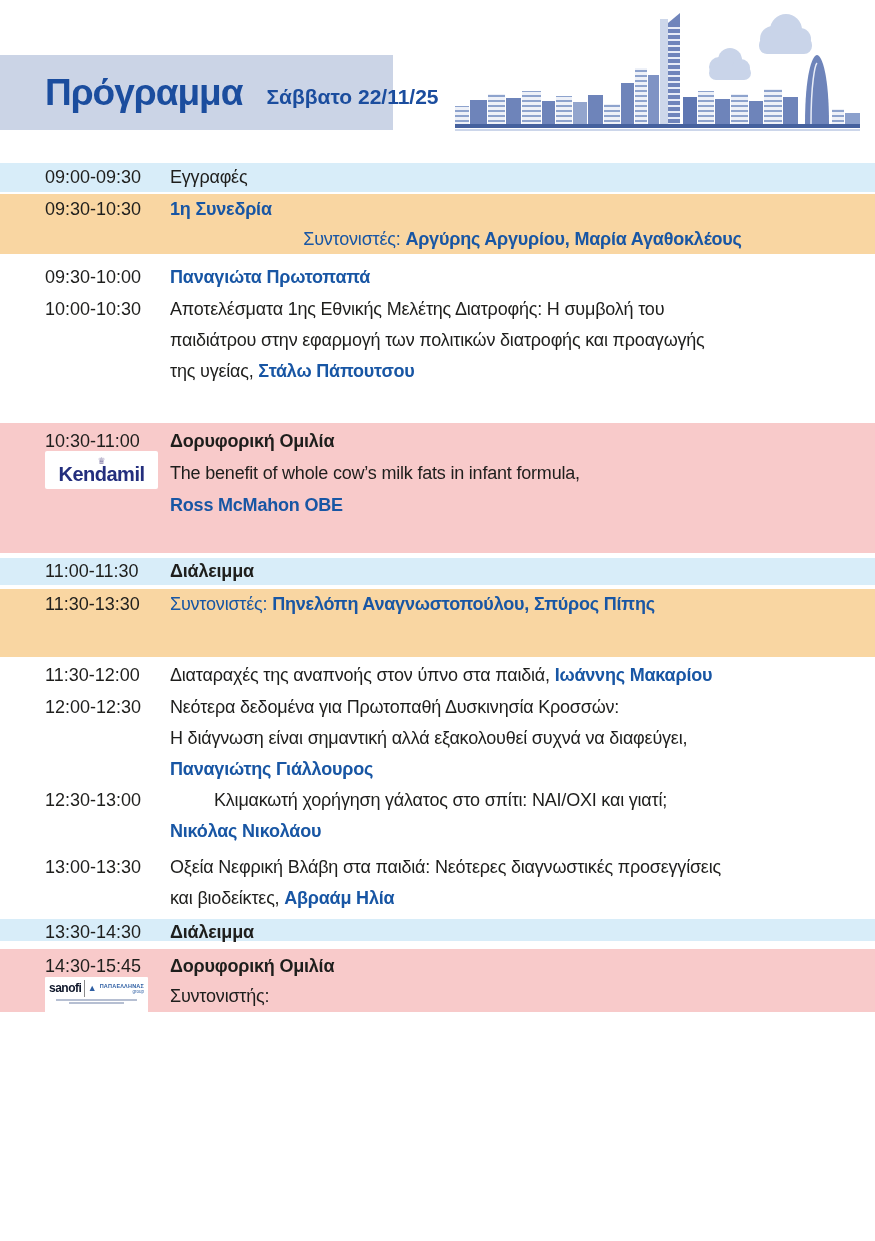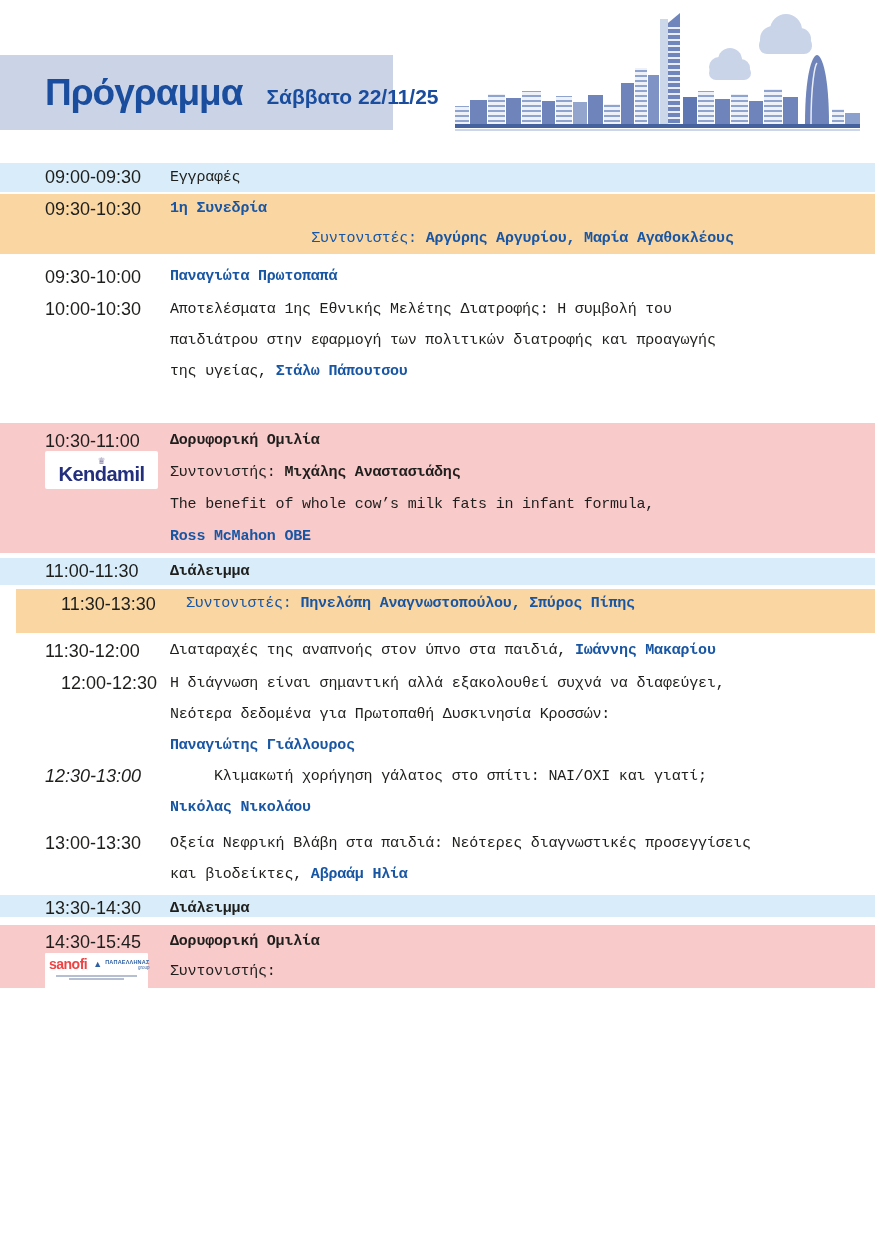--- a/index.html
+++ b/index.html
@@ -17,38 +17,38 @@
   .date{font-size:21px;font-weight:bold;color:var(--c-navy,#1b4d9e);margin-left:24px;padding-top:8px;white-space:nowrap;}
   .skyline{position:absolute;left:455px;top:5px;width:405px;height:127px;}
   
   .row{display:flex;align-items:flex-start;padding-left:45px;box-sizing:border-box;position:relative;}
   .bg-blue{background:var(--c-row_blue,#d8edf9);}
   .bg-orange{background:var(--c-row_orange,#f9d6a2);}
   .bg-pink{background:var(--c-row_pink,#f8caca);}
   .bg-white{background:transparent;}
   .time{flex:0 0 125px;width:125px;font-size:18px;color:var(--c-text_black,#1e1e1c);white-space:nowrap;}
   .content{flex:1;min-width:0;}
-  .line{white-space:nowrap;font-size:15px;letter-spacing:-0.2px;font-family:Liberation Mono, monospace;}
+  .line{white-space:nowrap;font-size:18px;letter-spacing:-0.2px;}
   .s-plain{color:var(--c-text_black,#1e1e1c);}
   .s-bold{color:var(--c-text_black,#1e1e1c);font-weight:bold;}
   .s-blue{color:var(--c-text_blue,#1856a4);}
   .s-bluebold{color:var(--c-text_blue,#1856a4);font-weight:bold;}
   
   .logo-kendamil{
     width:113px;height:38px;background:#ffffff;border-radius:2px;margin-top:-6px;
     display:flex;flex-direction:column;align-items:center;justify-content:center;
   }
   .crown{font-size:9px;line-height:8px;color:#8d86ad;}
   .kendamil-name{font-size:20px;font-weight:bold;color:#232e7d;letter-spacing:-0.5px;line-height:19px;}
   .logo-sanofi{
     width:103px;height:36px;background:#ffffff;border-radius:1px;margin-top:-4px;
     padding:3px 4px 2px 4px;box-sizing:border-box;
   }
   .sanofi-top{display:flex;align-items:center;gap:3px;}
-  .sanofi-word{font-size:14px;font-weight:bold;color:#ef4444;letter-spacing:-0.5px;line-height:13px;}
+  .sanofi-word{font-size:12px;font-weight:bold;color:#0f172a;letter-spacing:-0.5px;line-height:13px;}
   .sanofi-div{width:1px;height:17px;background:#8a8a8a;}
   .tri{color:#2e5fa3;font-size:9px;line-height:9px;}
   .partner-col{display:flex;flex-direction:column;}
   .partner-name{font-size:5.5px;font-weight:bold;color:#2e5fa3;letter-spacing:0.2px;line-height:6px;}
   .partner-sub{font-size:4.5px;color:#2e5fa3;text-align:right;line-height:5px;}
   .sanofi-bars{margin-top:2px;}
   .sanofi-bars .bar1{height:2px;background:#b6bfd2;width:86%;margin:1px auto 0;}
   .sanofi-bars .bar2{height:2px;background:#b6bfd2;width:58%;margin:1px auto 0;}
 </style>
 </head>
@@ -161,62 +161,61 @@
       <div class="row bg-pink" style="margin-top: 36px; height: 130px; padding-top: 2px;">
         <div class="time">
           <span style="line-height: 32px; display: block;">10:30-11:00</span>
           <div class="logo-kendamil">
             <div class="crown">♛</div>
             <div class="kendamil-name">Kendamil</div>
           </div>
         </div>
         <div class="content">
           <div class="line" style="line-height: 32px;"><span class="s-bold">Δορυφορική Ομιλία</span></div>
-          <div class="line" style="line-height: 32px;"><span class="s-plain">Συντονιστής: </span><span class="s-bold">Μιχάλης Αναστασιάδης</span></div>
           <div class="line" style="line-height: 32px;"><span class="s-plain">The benefit of whole cow’s milk fats in infant formula,</span></div>
           <div class="line" style="line-height: 32px;"><span class="s-bluebold">Ross McMahon OBE</span></div>
         </div>
       </div>
       <div class="row bg-blue" style="margin-top: 5px; height: 27px;">
         <div class="time">
           <span style="line-height: 27px; display: block;">11:00-11:30</span>
         </div>
         <div class="content">
           <div class="line" style="line-height: 27px;"><span class="s-bold">Διάλειμμα</span></div>
         </div>
       </div>
-      <div class="row bg-orange" style="margin-top: 4px; height: 44px; margin-left: 16px;">
+      <div class="row bg-orange" style="margin-top: 4px; height: 68px;">
         <div class="time">
           <span style="line-height: 30px; display: block;">11:30-13:30</span>
         </div>
         <div class="content">
           <div class="line" style="line-height: 30px;"><span class="s-blue">Συντονιστές: </span><span class="s-bluebold">Πηνελόπη Αναγνωστοπούλου, Σπύρος Πίπης</span></div>
         </div>
       </div>
       <div class="row bg-white" style="margin-top: 3px; height: 30px;">
         <div class="time">
           <span style="line-height: 30px; display: block;">11:30-12:00</span>
         </div>
         <div class="content">
           <div class="line" style="line-height: 30px;"><span class="s-plain">Διαταραχές της αναπνοής στον ύπνο στα παιδιά, </span><span class="s-bluebold">Ιωάννης Μακαρίου</span></div>
         </div>
       </div>
       <div class="row bg-white" style="margin-top: 2px; height: 93px;">
         <div class="time">
-          <span style="line-height: 31px; display: block; margin-left: 16px;">12:00-12:30</span>
-        </div>
-        <div class="content">
+          <span style="line-height: 31px; display: block;">12:00-12:30</span>
+        </div>
+        <div class="content">
+          <div class="line" style="line-height: 31px;"><span class="s-plain">Νεότερα δεδομένα για Πρωτοπαθή Δυσκινησία Κροσσών:</span></div>
           <div class="line" style="line-height: 31px;"><span class="s-plain">Η διάγνωση είναι σημαντική αλλά εξακολουθεί συχνά να διαφεύγει,</span></div>
-          <div class="line" style="line-height: 31px;"><span class="s-plain">Νεότερα δεδομένα για Πρωτοπαθή Δυσκινησία Κροσσών:</span></div>
           <div class="line" style="line-height: 31px;"><span class="s-bluebold">Παναγιώτης Γιάλλουρος</span></div>
         </div>
       </div>
       <div class="row bg-white" style="margin-top: 0px; height: 62px;">
         <div class="time">
-          <span style="line-height: 31px; display: block; font-style: italic;">12:30-13:00</span>
+          <span style="line-height: 31px; display: block;">12:30-13:00</span>
         </div>
         <div class="content">
           <div class="line" style="line-height: 31px; margin-left: 44px;"><span class="s-plain">Κλιμακωτή χορήγηση γάλατος στο σπίτι: ΝΑΙ/ΟΧΙ και γιατί;</span></div>
           <div class="line" style="line-height: 31px;"><span class="s-bluebold">Νικόλας Νικολάου</span></div>
         </div>
       </div>
       <div class="row bg-white" style="margin-top: 5px; height: 62px;">
         <div class="time">
           <span style="line-height: 31px; display: block;">13:00-13:30</span>
         </div>

